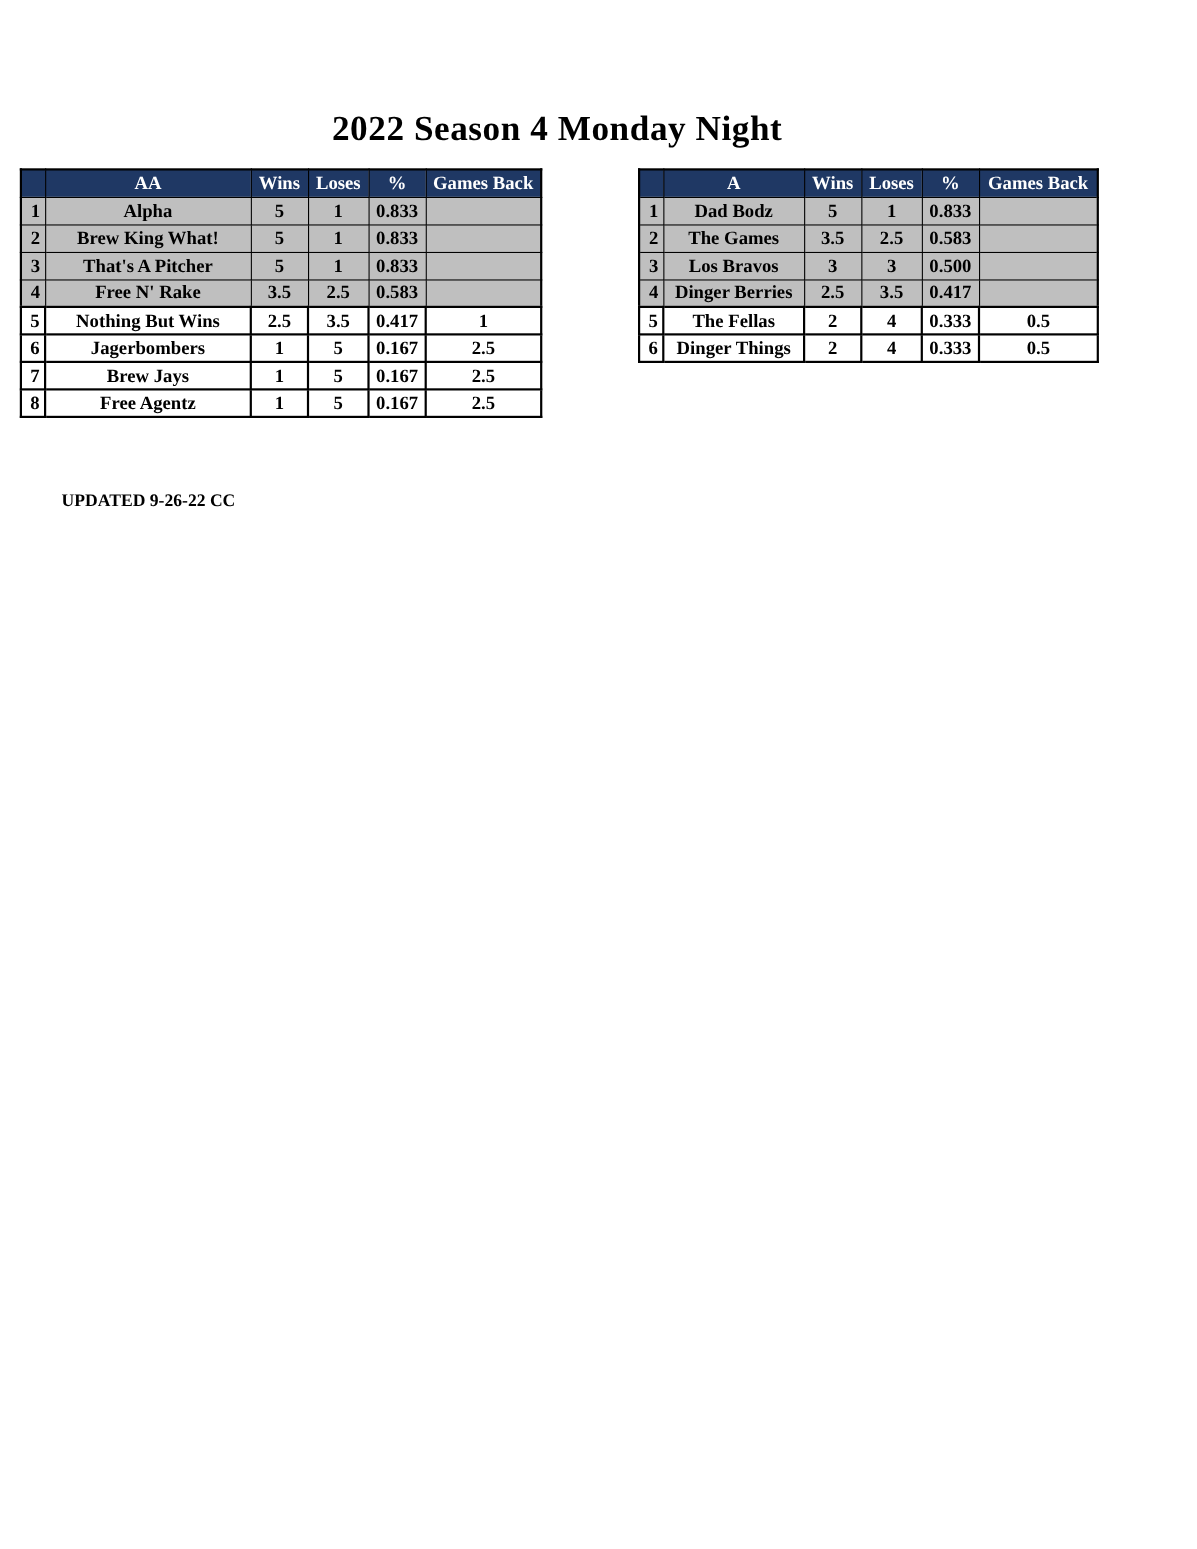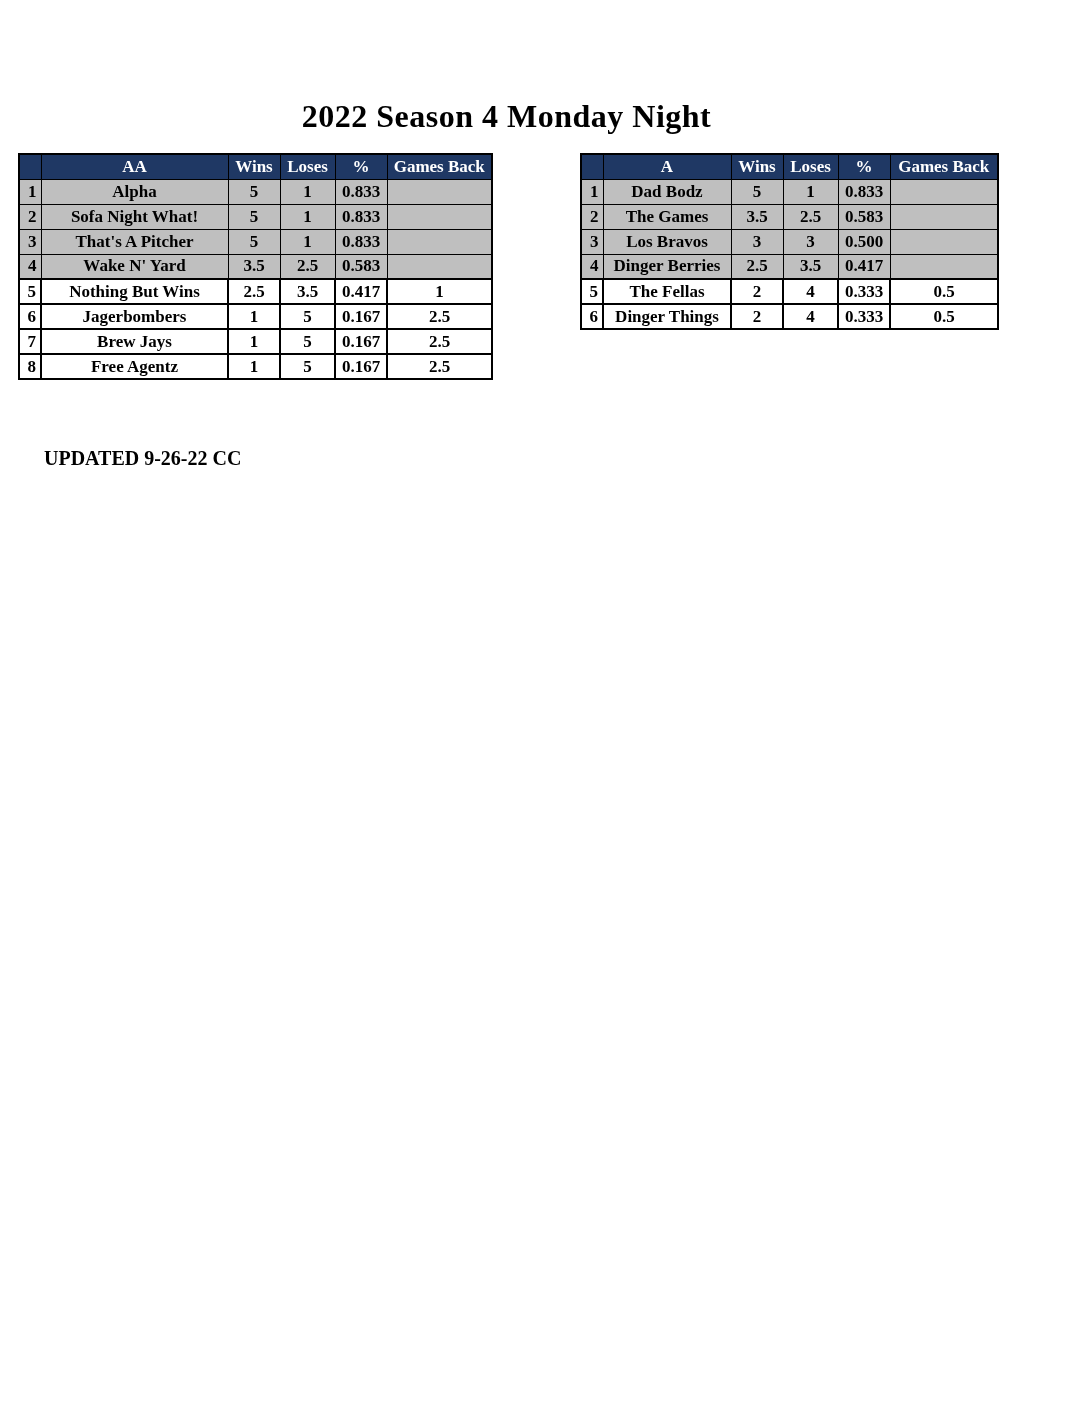--- a/index.html
+++ b/index.html
@@ -51,22 +51,22 @@
   .table-a  .col-team { width: 128px; }
   .col-wins  { width: 52px; text-align: center; margin-top: 32px; }
   .col-loses { width: 55px; text-align: center; margin-left: 35px; }
   .col-pct   { width: 52px; text-align: center; }
   .col-gb    { text-align: center; }
   .table-aa .col-gb { width: 105px; }
   .table-a  .col-gb { width: 108px; }
   .footer-note {
     position: absolute;
     top: 447px;
-    left: 44px;
-    font-size: 20px;
+    left: 56px;
+    font-size: 16px;
     font-weight: bold;
   }
 </style>
 </head>
 <body>
 
 <h1 class="page-title">2022 Season 4 Monday Night</h1>
 
 <table class="standings table-aa">
   <thead>
@@ -83,37 +83,37 @@
       <tr class="shaded">
         <td class="col-rank">1</td>
         <td class="col-team">Alpha</td>
         <td class="col-wins">5</td>
         <td class="col-loses">1</td>
         <td class="col-pct">0.833</td>
         <td class="col-gb"></td>
       </tr>
       <tr class="shaded">
         <td class="col-rank">2</td>
-        <td class="col-team">Sofa Night What!</td>
+        <td class="col-team">Brew King What!</td>
         <td class="col-wins">5</td>
         <td class="col-loses">1</td>
         <td class="col-pct">0.833</td>
         <td class="col-gb"></td>
       </tr>
       <tr class="shaded">
         <td class="col-rank">3</td>
         <td class="col-team">That's A Pitcher</td>
         <td class="col-wins">5</td>
         <td class="col-loses">1</td>
         <td class="col-pct">0.833</td>
         <td class="col-gb"></td>
       </tr>
       <tr class="shaded">
         <td class="col-rank">4</td>
-        <td class="col-team">Wake N' Yard</td>
+        <td class="col-team">Free N' Rake</td>
         <td class="col-wins">3.5</td>
         <td class="col-loses">2.5</td>
         <td class="col-pct">0.583</td>
         <td class="col-gb"></td>
       </tr>
       <tr class="plain">
         <td class="col-rank">5</td>
         <td class="col-team">Nothing But Wins</td>
         <td class="col-wins">2.5</td>
         <td class="col-loses">3.5</td>

